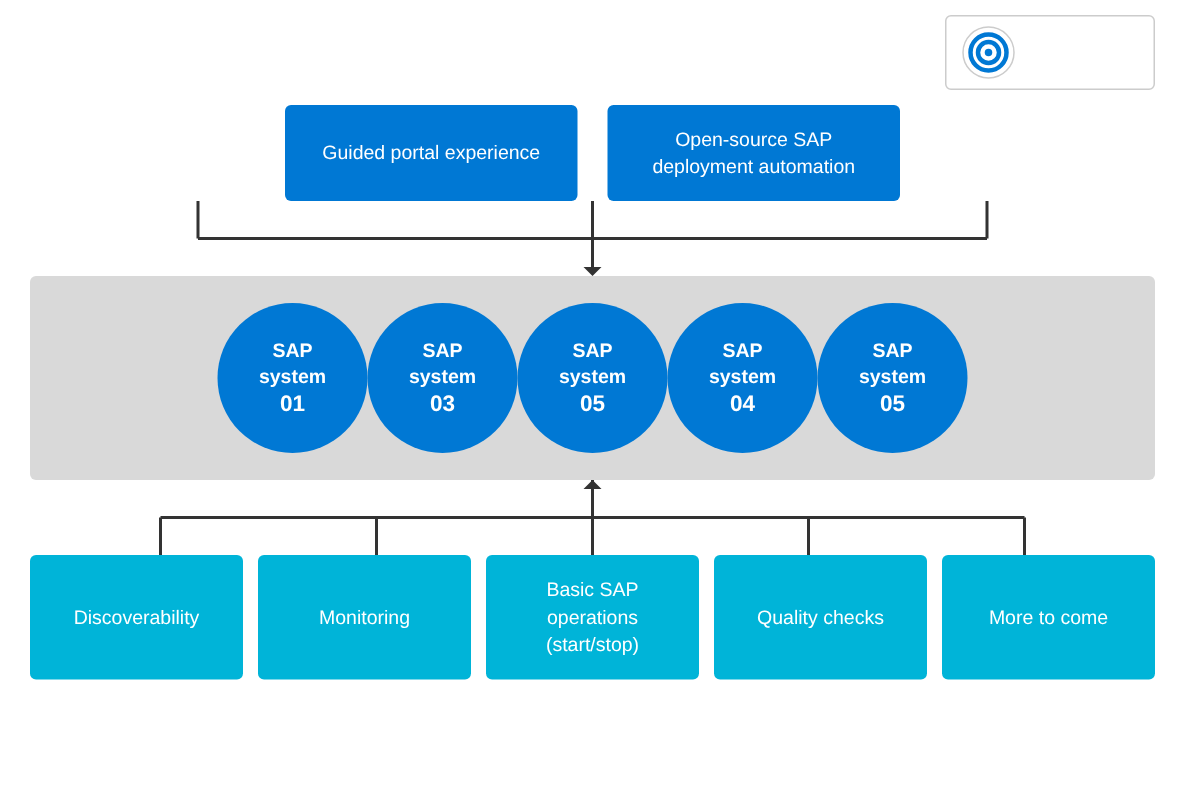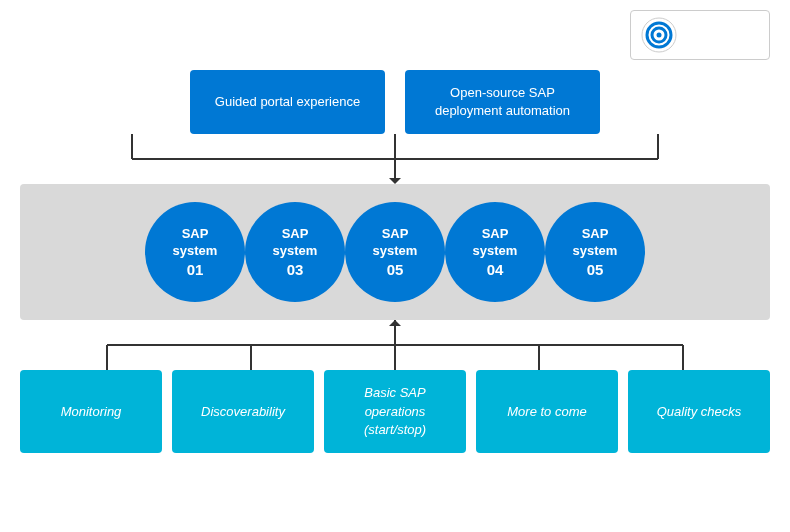--- a/index.html
+++ b/index.html
@@ -144,21 +144,20 @@
       padding: 14px 10px;
       text-align: center;
       font-size: 13px;
       font-weight: 500;
       line-height: 1.4;
       flex: 1;
       display: flex;
       align-items: center;
       justify-content: center;
       min-height: 70px;
-      font-style: italic;
     }
   </style>
 </head>
 <body>
 
 <div class="main-container">
 
   <div class="azure-badge">
     <svg class="azure-logo" viewBox="0 0 36 36" xmlns="http://www.w3.org/2000/svg">
       <circle cx="18" cy="18" r="17" fill="white" stroke="#ccc" stroke-width="1"></circle>
@@ -226,29 +225,29 @@
       <line x1="504" y1="25" x2="504" y2="50" stroke="#333" stroke-width="2"></line>
       <line x1="648" y1="25" x2="648" y2="50" stroke="#333" stroke-width="2"></line>
 
       <line x1="360" y1="0" x2="360" y2="25" stroke="#333" stroke-width="2"></line>
       <polygon points="354,6 366,6 360,0" fill="#333"></polygon>
     </svg>
   </div>
 
   <div class="bottom-row">
     <div class="bottom-box">
+      <span>Discoverability</span>
+    </div>
+    <div class="bottom-box">
       <span>Monitoring</span>
     </div>
     <div class="bottom-box">
-      <span>Discoverability</span>
-    </div>
-    <div class="bottom-box">
       <span>Basic SAP operations (start/stop)</span>
     </div>
     <div class="bottom-box">
+      <span>Quality checks</span>
+    </div>
+    <div class="bottom-box">
       <span>More to come</span>
     </div>
-    <div class="bottom-box">
-      <span>Quality checks</span>
-    </div>
   </div>
 
 </div>
 
 </body></html>

